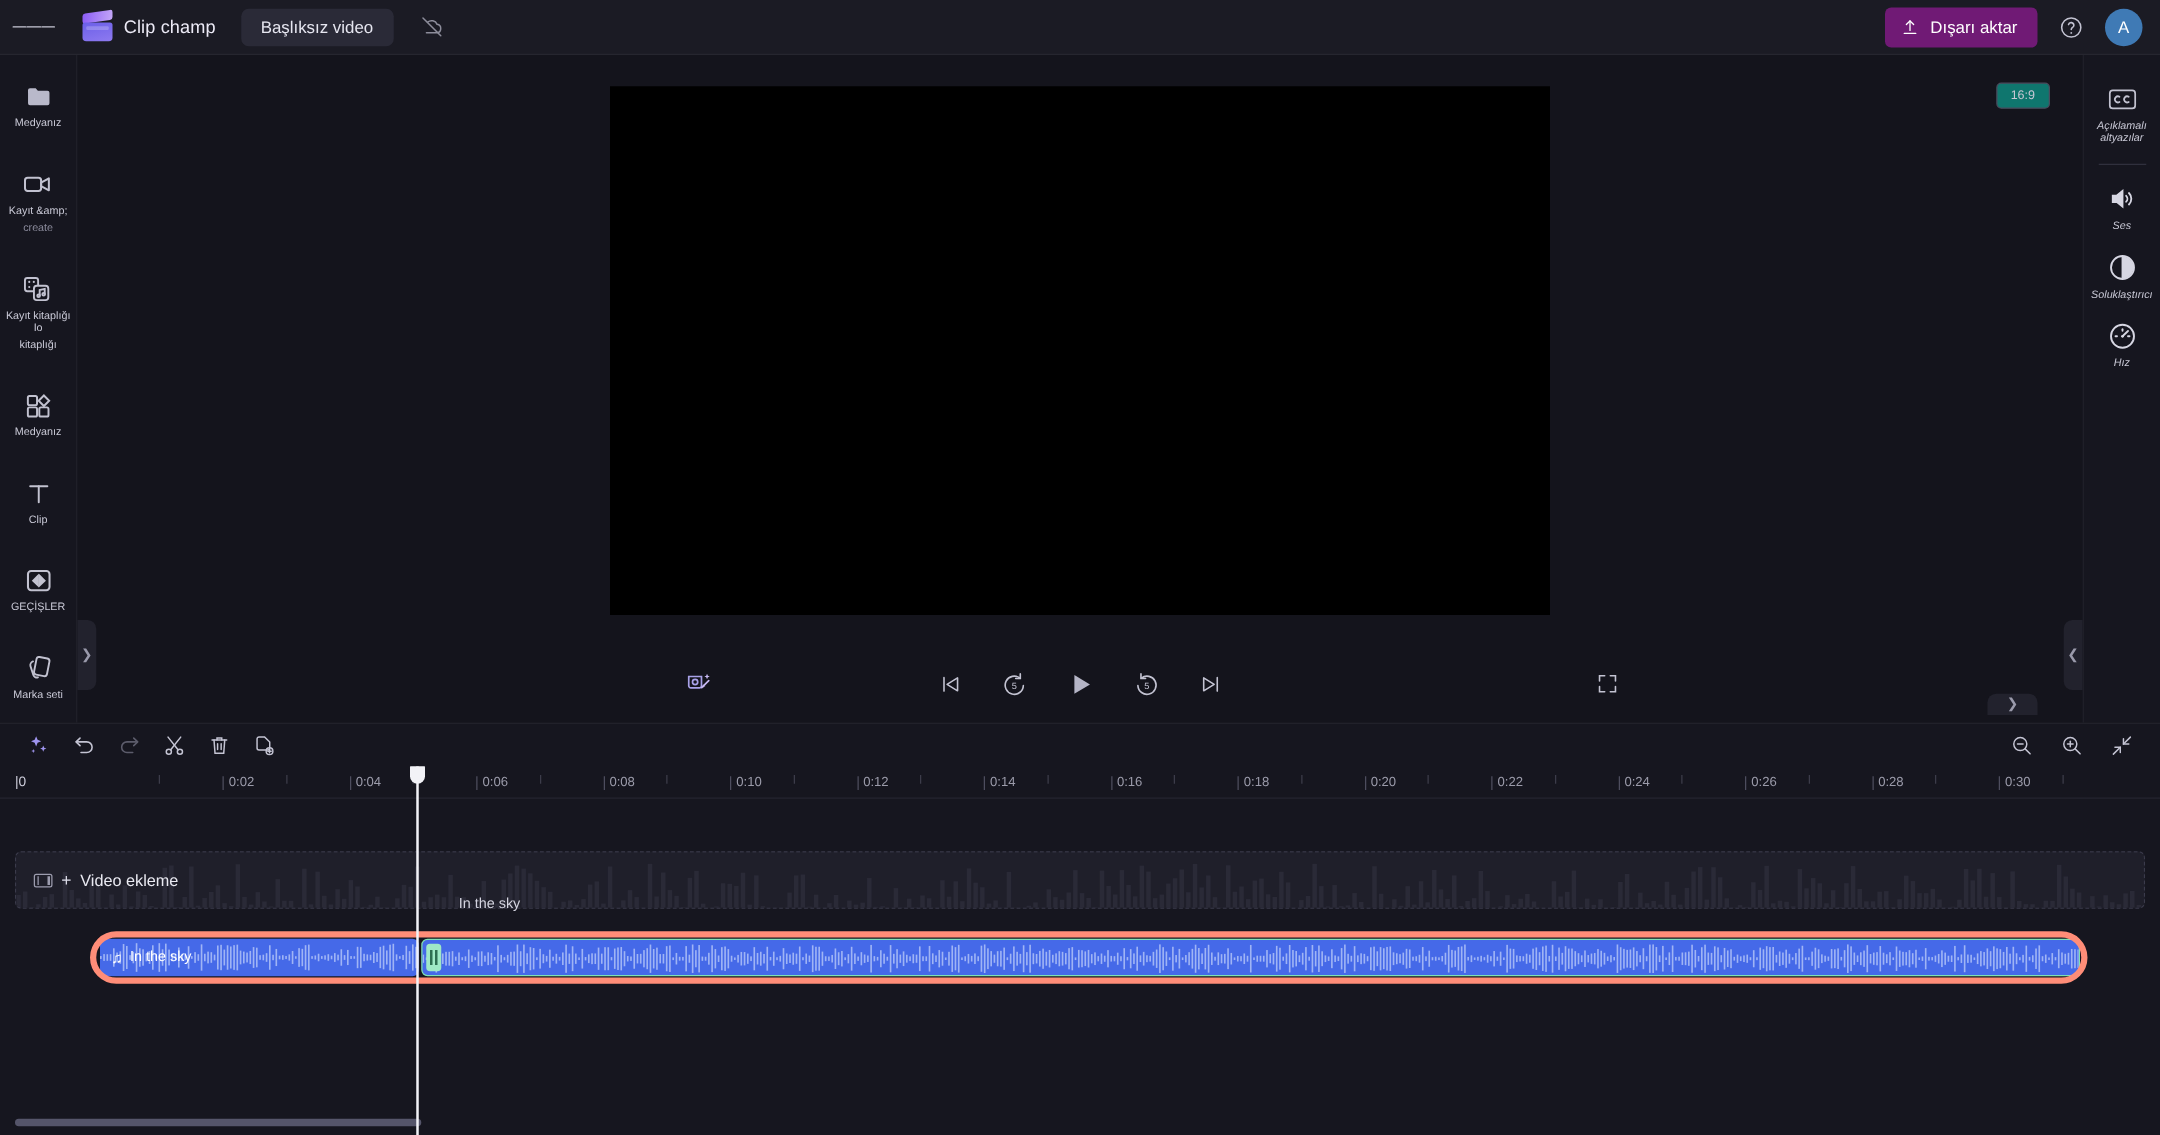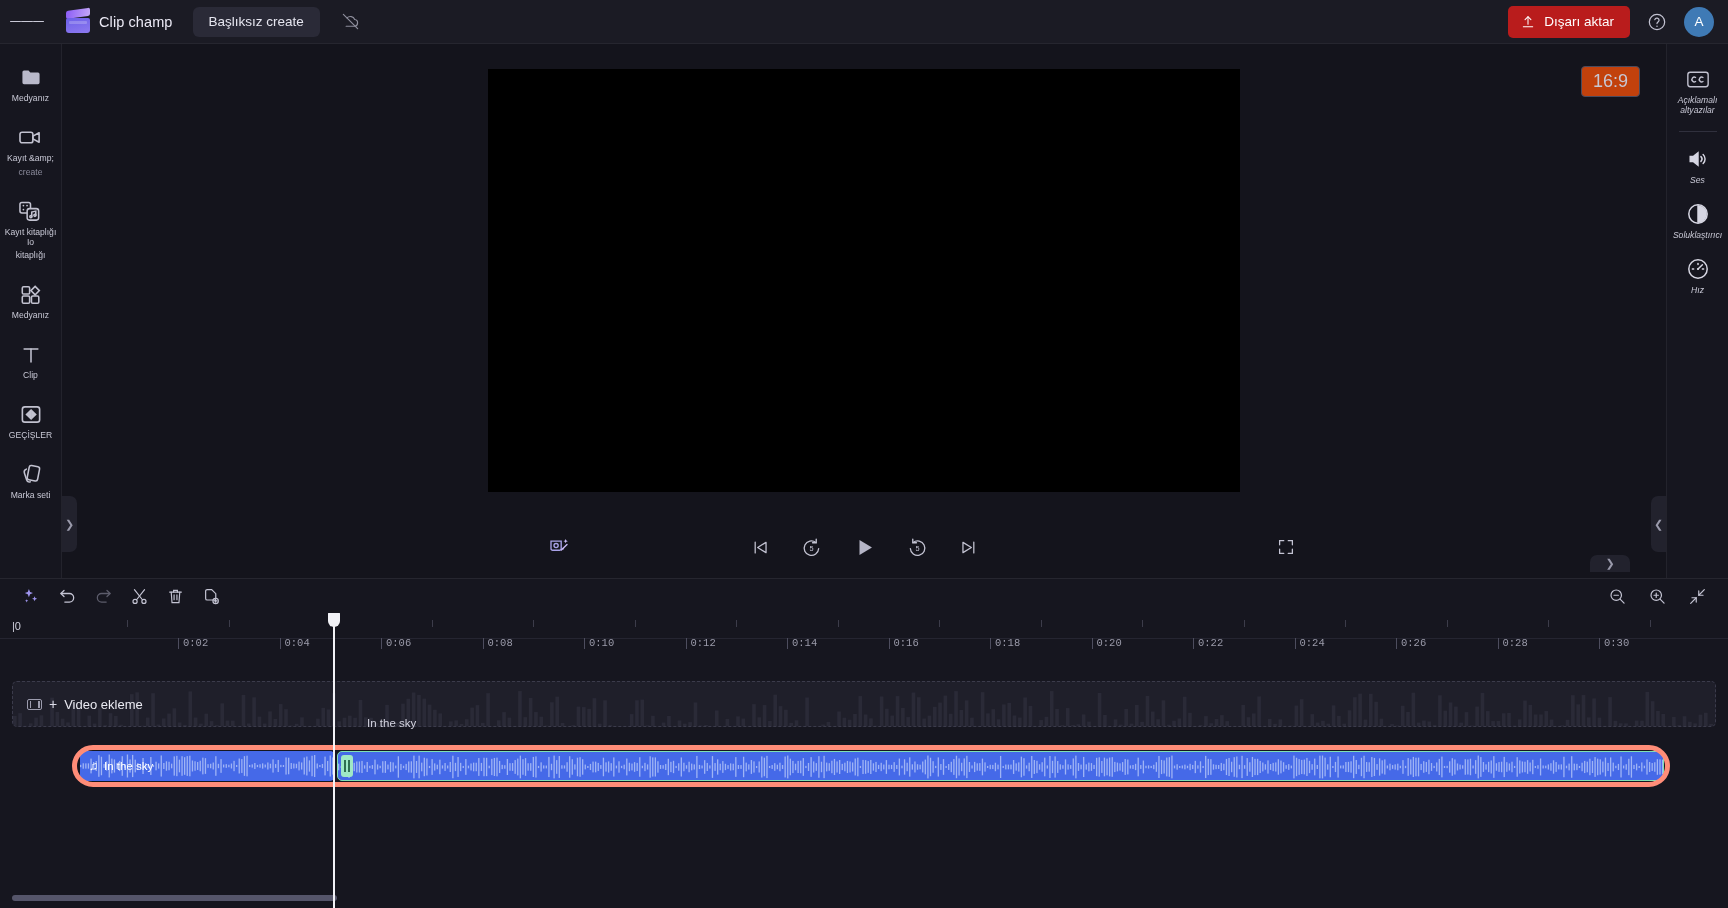--- a/index.html
+++ b/index.html
@@ -40,38 +40,38 @@
   }
   .brand-name { font-size:14.5px; color:#eceaf6; letter-spacing:.1px; }
   .title-chip {
     margin-left:20px; background:#2a2a37; border-radius:6px;
     height:30px; display:flex; align-items:center; padding:0 16px;
     font-size:13.5px; color:#e6e6f0; cursor:text;
   }
   .cloud-off { margin-left:16px; width:30px; height:30px; display:flex; align-items:center; justify-content:center; cursor:pointer; opacity:.72;}
   .topbar-right { margin-left:auto; display:flex; align-items:center; gap:14px; }
   .export-btn {
-    background:#b91c1c; color:#fff; height:32px; border:none; border-radius:5px;
+    background:#701a75; color:#fff; height:32px; border:none; border-radius:5px;
     display:flex; align-items:center; gap:9px; padding:0 16px 0 13px;
     font-size:13.5px; cursor:pointer; font-family:inherit;
   }
   .help-btn { width:26px;height:26px; display:flex;align-items:center;justify-content:center; cursor:pointer;}
   .avatar {
     width:30px;height:30px;border-radius:50%;background:#3f7ab5;color:#fff;
     display:flex;align-items:center;justify-content:center;font-size:13.5px; cursor:pointer;
   }
 
   
   .body-row { flex:1; display:flex; min-height:0; position:relative; }
 
   
   .rail-left {
     width:62px; min-width:62px; background:#16161f;
     display:flex; flex-direction:column; align-items:center;
-    padding-top:14px; gap:8px; border-right:1px solid #23232c;
+    padding-top:14px; gap:18px; border-right:1px solid #23232c;
   }
   .rail-item {
     width:62px; padding:7px 2px 6px; display:flex; flex-direction:column;
     align-items:center; gap:4px; cursor:pointer; border-radius:5px;
   }
   .rail-ico { width:25px; height:25px; display:flex; align-items:center; justify-content:center; color:#c2c2d0; }
   .rail-lbl { font-size:8.6px; color:#c9c9d6; text-align:center; line-height:1.15; max-width:60px; word-break:break-word; }
   .rail-lbl.dim { color:#8b8b9c; }
 
   
@@ -85,22 +85,22 @@
     background:#22222d; border-radius:7px 0 0 7px;
     display:flex; align-items:center; justify-content:center; cursor:pointer; z-index:12;
   }
   .chev { color:#9a9aab; font-size:11px; line-height:1; }
 
   
   .center { flex:1; display:flex; flex-direction:column; min-width:0; background:#14141c; position:relative; }
   .preview-wrap { flex:1; position:relative; display:flex; align-items:center; justify-content:center; min-height:0; }
   .ratio-badge {
     position:absolute; top:22px; right:26px; border:1px solid #4b4b5d;
-    border-radius:4px; padding:4px 11px; font-size:18px; color:#c7c7d4;
-    background:#c2410c; cursor:pointer;
+    border-radius:4px; padding:4px 11px; font-size:10px; color:#c7c7d4;
+    background:#0f766e; cursor:pointer;
   }
   .preview-stage { width:752px; height:423px; background:#000; }
   .preview-bar { height:62px; display:flex; align-items:center; position:relative; padding:0 22px; }
   .magic-btn { position:absolute; left:480px; width:34px;height:30px; display:flex;align-items:center;justify-content:center; cursor:pointer;}
   .transport { position:absolute; left:0; right:0; display:flex; align-items:center; justify-content:center; gap:23px; pointer-events:none;}
   .transport > * { pointer-events:auto; }
   .tbtn { width:28px;height:28px; display:flex;align-items:center;justify-content:center;cursor:pointer;color:#c3c3d2;}
   .tbtn.play { width:32px;height:32px; }
   .fullscreen-btn { position:absolute; right:auto; left:1210px; width:28px;height:28px; display:flex;align-items:center;justify-content:center;cursor:pointer;}
   .down-chev {
@@ -124,21 +124,21 @@
   .tl-btn { width:26px;height:26px; display:flex; align-items:center; justify-content:center; cursor:pointer; border-radius:4px; color:#c4c4d3;}
   .tl-btn.disabled { color:#5c5c6b; cursor:default;}
   .tl-time { position:absolute; left:0; right:0; text-align:center; font-size:13px; letter-spacing:.3px; pointer-events:none;}
   .tl-time .cur { color:#f0f0f6; font-weight:bold; }
   .tl-time .tot { color:#9b9baa; }
   .tl-zooms { margin-left:auto; display:flex; align-items:center; gap:14px; }
 
   .tl-body { flex:1; position:relative; overflow:hidden; }
   .tl-ruler { height:26px; position:relative; border-bottom:1px solid #252531; margin-left:0;}
   .tl-ruler-inner{ position:absolute; left:0; top:0; right:0; bottom:0; }
-  .tick { position:absolute; top:24px; font-size:10.5px; color:#9b9baa;font-family:Liberation Mono, monospace; }
+  .tick { position:absolute; top:7px; font-size:10.5px; color:#9b9baa; }
   .tick .bar { display:inline-block; width:1px; height:11px; background:#4d4d5e; vertical-align:middle; margin-right:4px; }
   .tick-minor { position:absolute; top:7px; width:1px; height:7px; background:#3c3c4a; }
   .zero-lbl { position:absolute; top:7px; left:12px; font-size:11px; color:#cfcfdc; }
 
   .tracks { position:absolute; top:26px; left:0; right:0; bottom:0; }
   .track-video {
     position:absolute; left:12px; right:12px; top:42px; height:46px;
     border:1px dashed #3b3b4b; border-radius:5px; overflow:hidden;
     background:#1f1f2a; display:flex; align-items:center; cursor:pointer;
   }
@@ -194,21 +194,21 @@
     </div>
 
     <div class="brand">
       <div class="brand-logo">
         <div class="bl-top"></div>
           <div class="bl-body"></div>
       </div>
       <div class="brand-name">Clip champ</div>
     </div>
 
-    <div class="title-chip">Başlıksız create</div>
+    <div class="title-chip">Başlıksız video</div>
 
     <div class="cloud-off">
       <svg width="19" height="19" viewBox="0 0 24 24" fill="none" stroke="#b9b9c9" stroke-width="1.5" stroke-linecap="round">
         <path d="M6.5 18h10.2a4.3 4.3 0 0 0 .6-8.55A6 6 0 0 0 7.6 7.4"></path>
         <path d="M3 3l18 18"></path>
       </svg>
     </div>
 
     <div class="topbar-right">
       <button class="export-btn">

